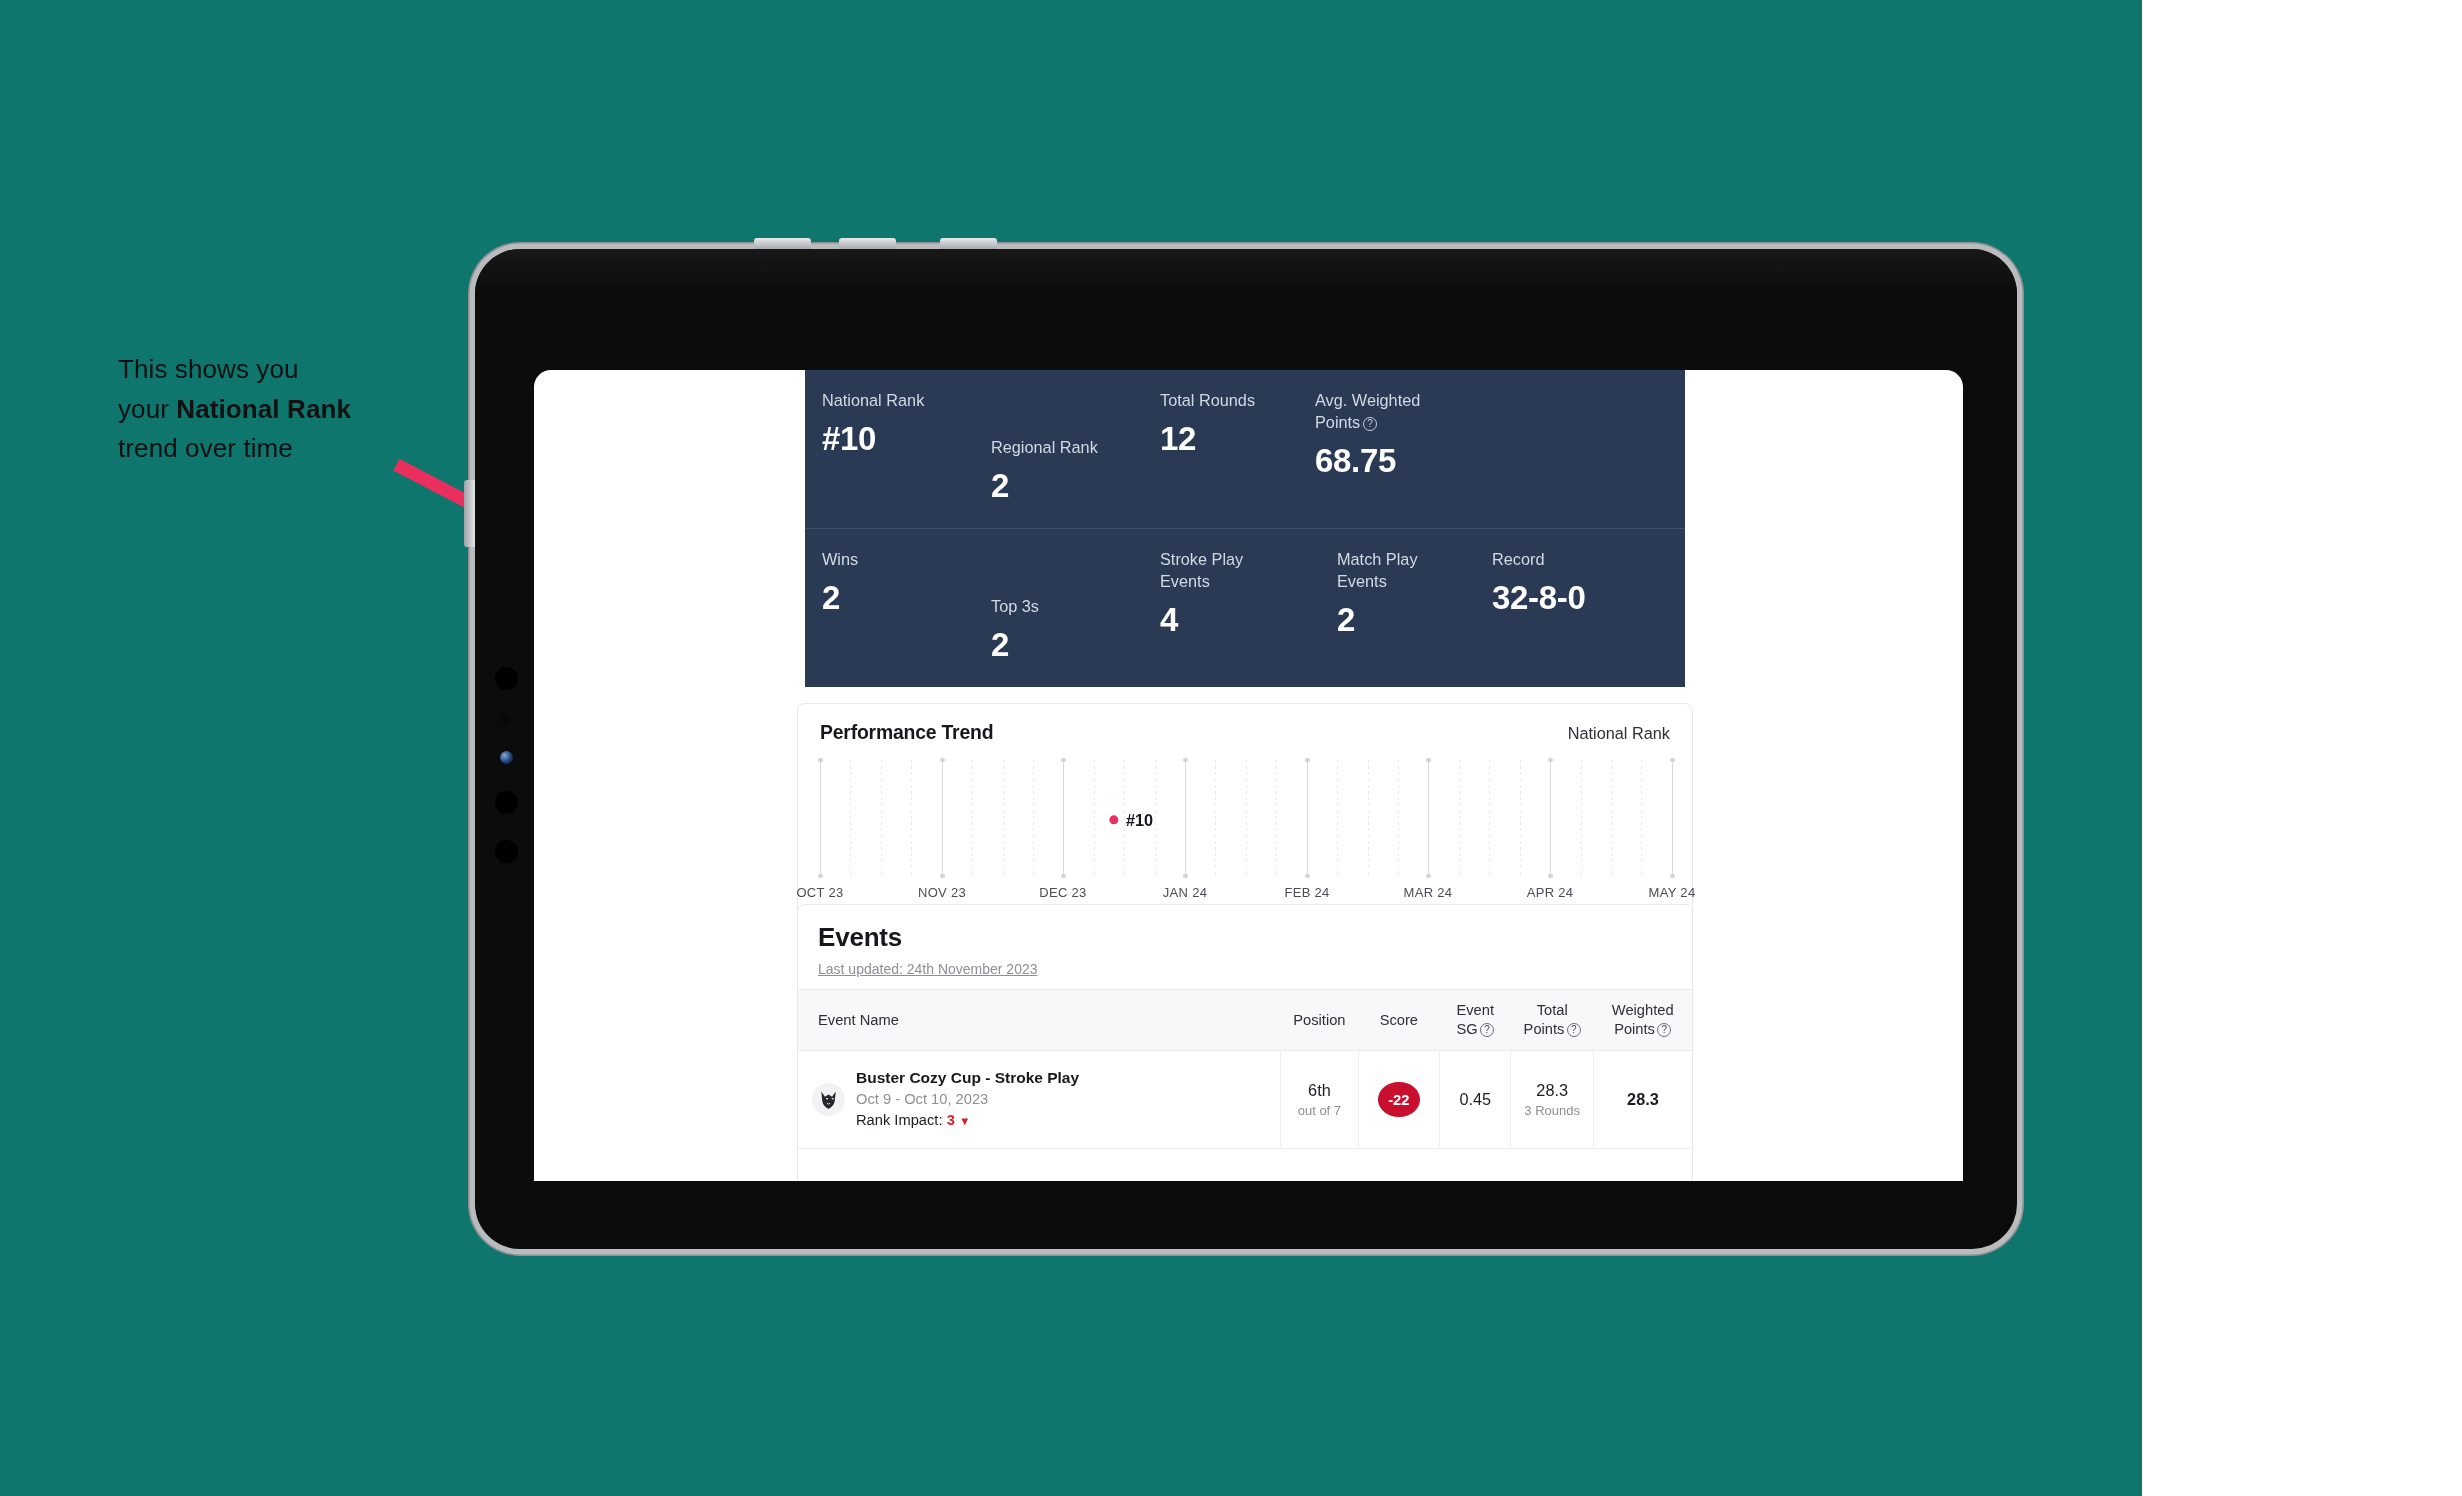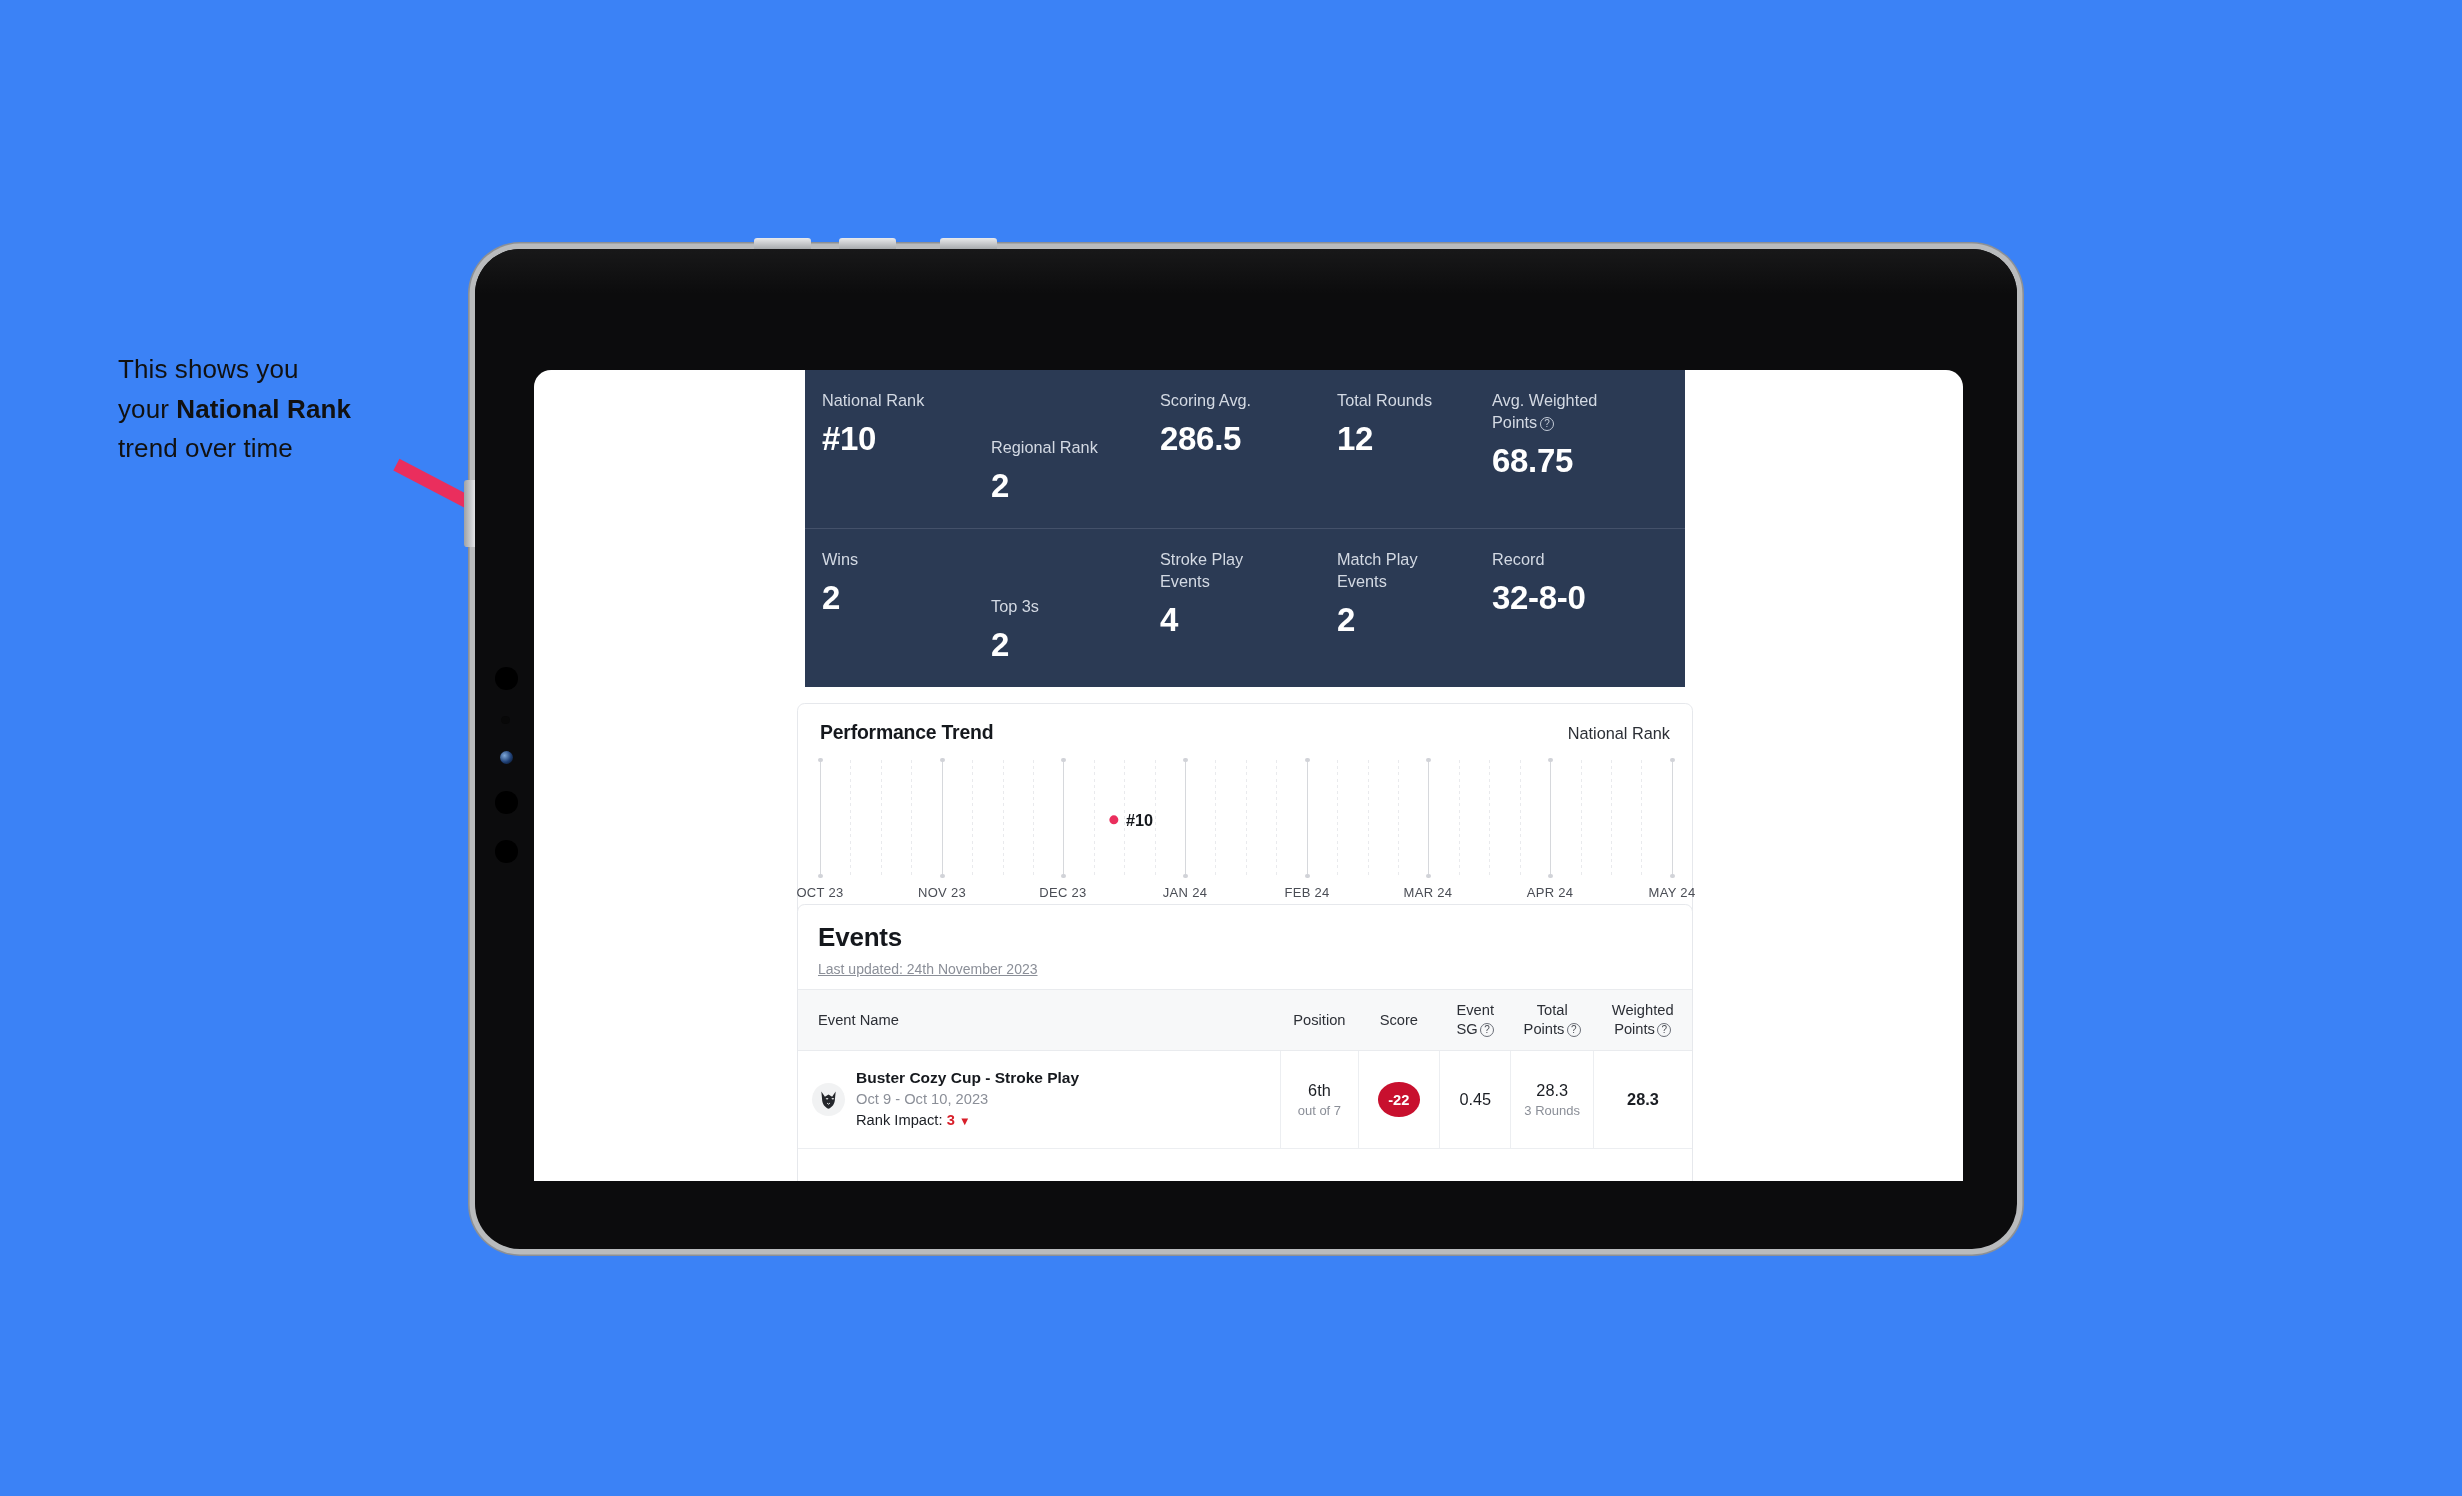--- a/index.html
+++ b/index.html
@@ -5,21 +5,21 @@
   * { box-sizing: border-box; margin: 0; padding: 0; }
 
   html, body {
     width: 2462px;
     height: 1496px;
     background: #ffffff;
     font-family: "Liberation Sans", sans-serif;
     overflow: hidden;
   }
 
-  #stage { position: relative; width: 2462px; height: 1496px; background:#3b82f6; }
+  #stage { position: relative; width: 2142px; height: 1496px; background:#0f766e; }
 
   
   .annotation {
     position: absolute;
     left: 118px;
     top: 350px;
     width: 310px;
     font-size: 26px;
     line-height: 1.52;
     color: #111111;
@@ -338,24 +338,20 @@
         <div class="stats">
 
           <div class="stats-row row1">
             <div class="stat w1">
               <div class="stat-label">National Rank</div>
               <div class="stat-val">#10</div>
             </div>
             <div class="stat w2">
               <div class="stat-label">Regional Rank</div>
               <div class="stat-val">2</div>
-            </div>
-            <div class="stat w3">
-              <div class="stat-label">Scoring Avg.</div>
-              <div class="stat-val">286.5</div>
             </div>
             <div class="stat w4">
               <div class="stat-label">Total Rounds</div>
               <div class="stat-val">12</div>
             </div>
             <div class="stat w5">
               <div class="stat-label"><span>Avg. Weighted Points</span><span class="q-mark">?</span></div>
               <div class="stat-val">68.75</div>
             </div>
           </div>

